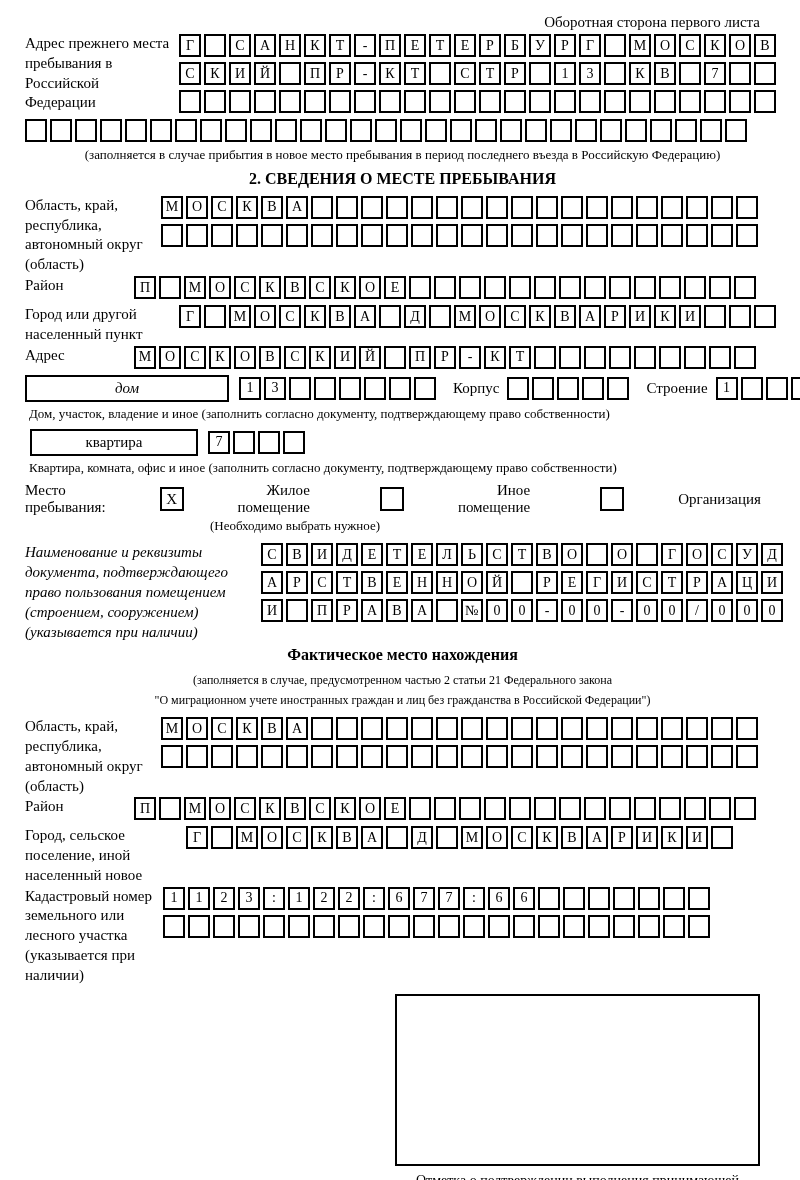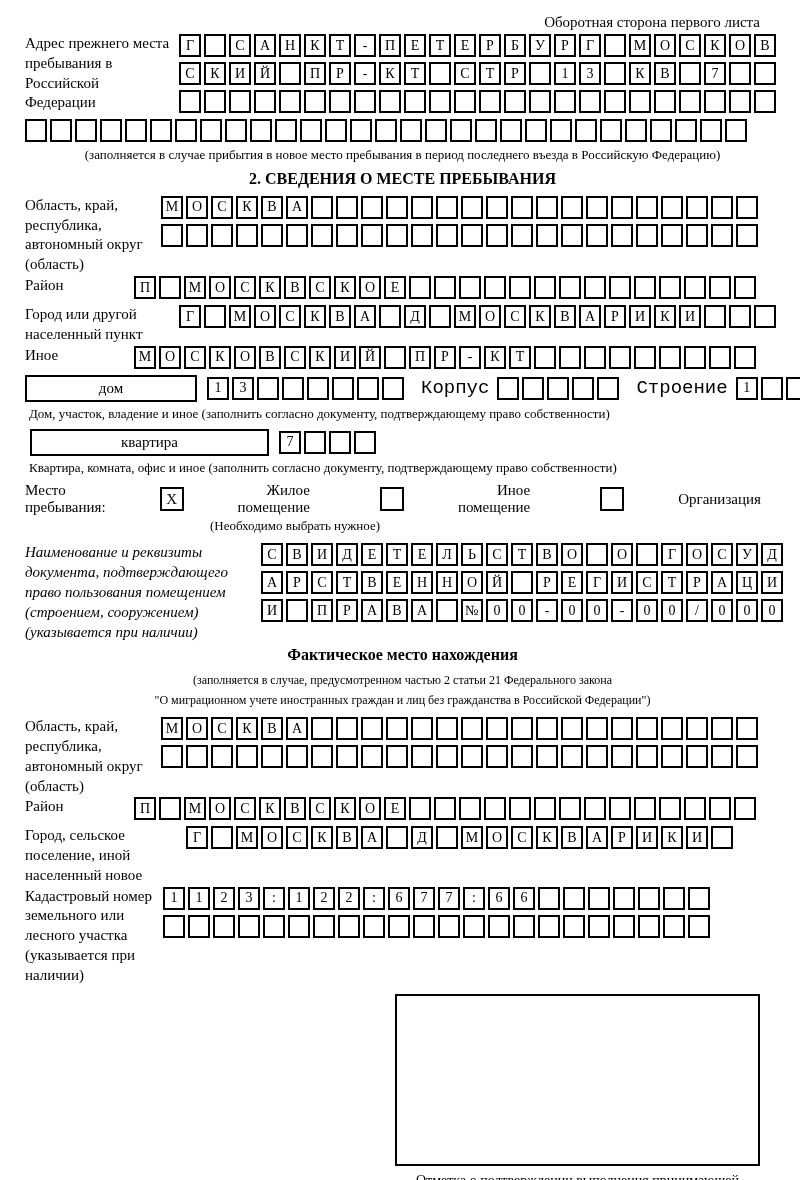--- a/index.html
+++ b/index.html
@@ -27,23 +27,23 @@
   .note{font-size:13px;line-height:1.3;margin:1px 4px 6px;}
   .center{text-align:center;}
   .sec-title{text-align:center;font-weight:bold;font-size:16px;margin:4px 0 8px;}
 
   .house-row,.apt-row{display:flex;align-items:center;margin-bottom:4px;}
   .named-box{
     box-sizing:border-box;border:2px solid #000;height:27px;
     display:flex;align-items:center;justify-content:center;
     font-size:15px;flex:none;margin-right:10px;
   }
-  .nb-dom{width:172px;}
-  .nb-kv{width:239px;margin-left:5px;}
-  .inline-lbl{font-size:19px;margin:0 8px 0 14px;flex:none;font-family:Liberation Mono, monospace;}
+  .nb-dom{width:204px;font-style:italic;}
+  .nb-kv{width:168px;margin-left:5px;}
+  .inline-lbl{font-size:15px;margin:0 8px 0 14px;flex:none;}
   .house-row .cells,.apt-row .cells{margin-bottom:0;}
 
   .stay-row{display:flex;align-items:center;margin:6px 0 2px;gap:44px;}
   .stay-lbl{font-size:15px;margin-right:10px;}
   .chk{
     box-sizing:border-box;width:24px;height:24px;border:2px solid #000;
     display:flex;align-items:center;justify-content:center;
     font-size:15px;flex:none;
   }
   .opt-lbl{font-size:15px;margin:0 26px 0 10px;text-align:right;}
@@ -297,21 +297,21 @@
           <span class="cell">К</span>
           <span class="cell">И</span>
           <span class="cell"></span>
           <span class="cell"></span>
           <span class="cell"></span>
         </div>
     </div>
   </div>
 
   <div class="frow">
-    <div class="flabel w103">Иное</div>
+    <div class="flabel w103">Адрес</div>
     <div class="grid">
       <div class="cells">
           <span class="cell">М</span>
           <span class="cell">О</span>
           <span class="cell">С</span>
           <span class="cell">К</span>
           <span class="cell">О</span>
           <span class="cell">В</span>
           <span class="cell">С</span>
           <span class="cell">К</span>

